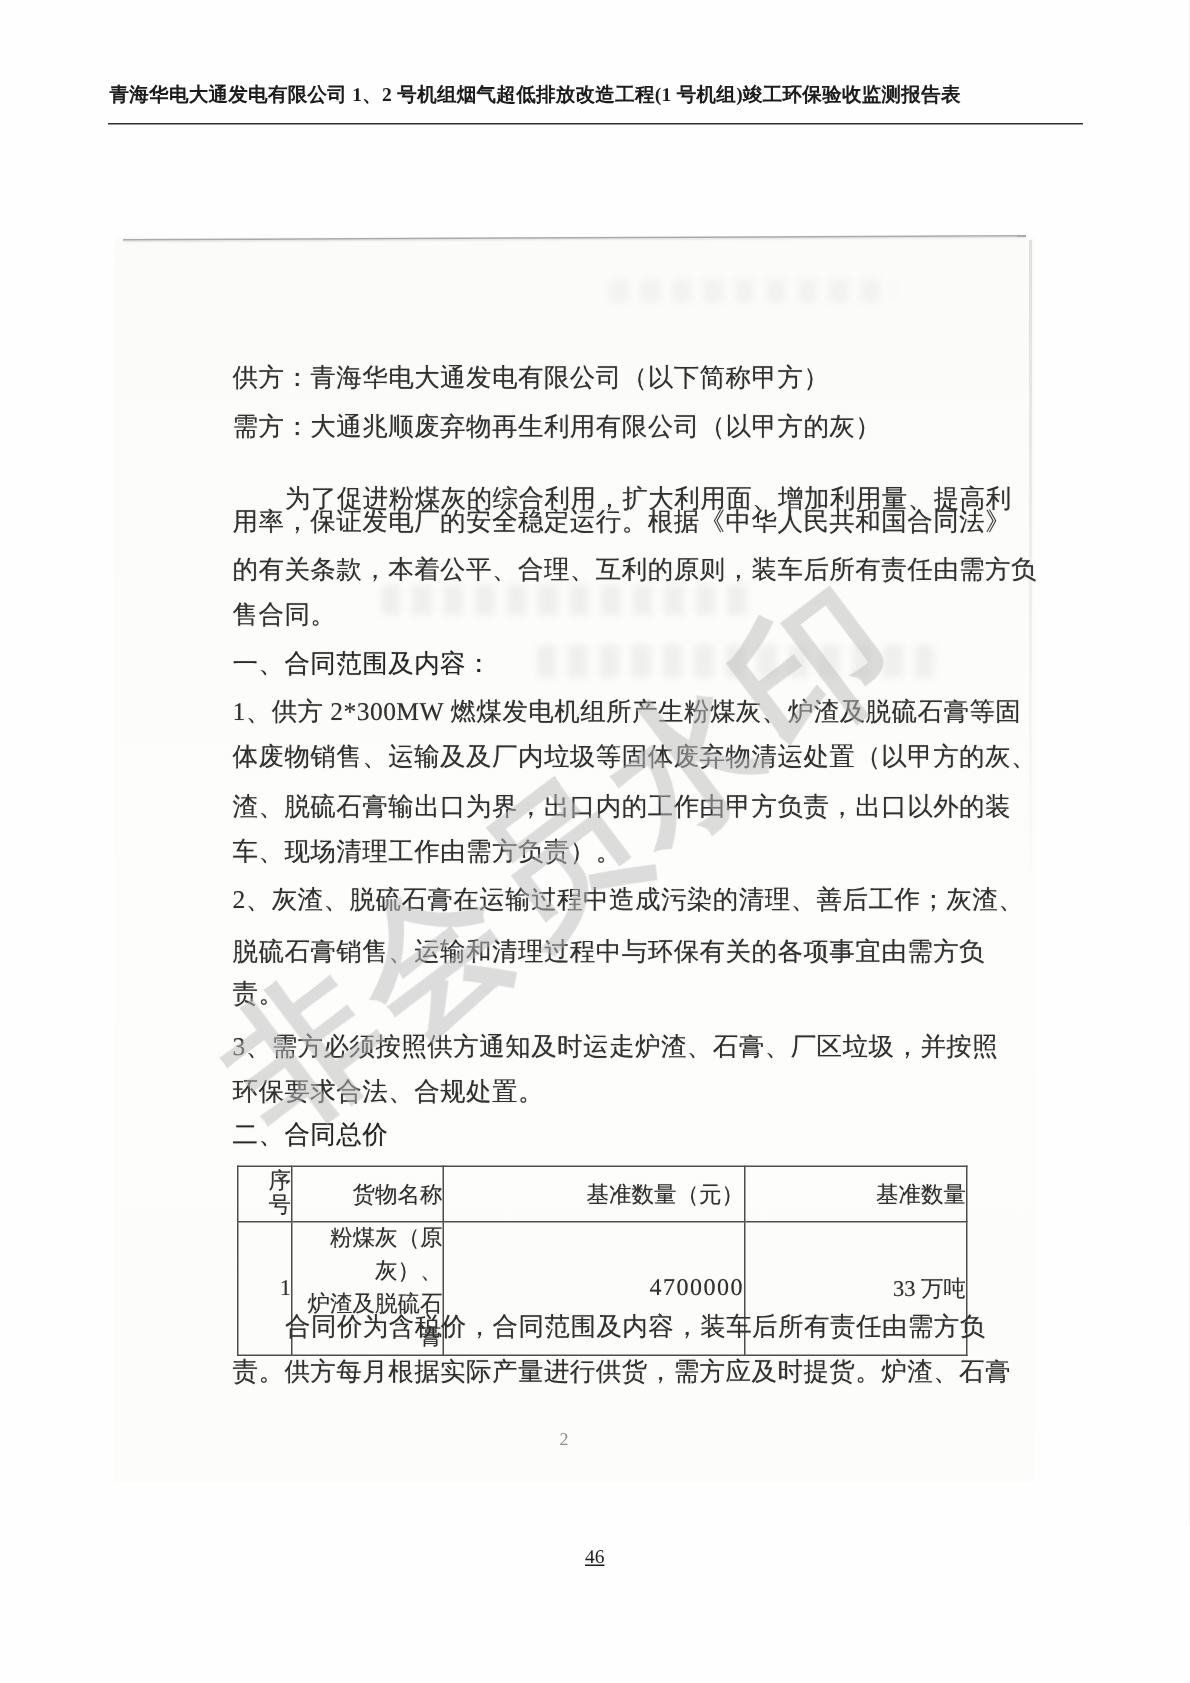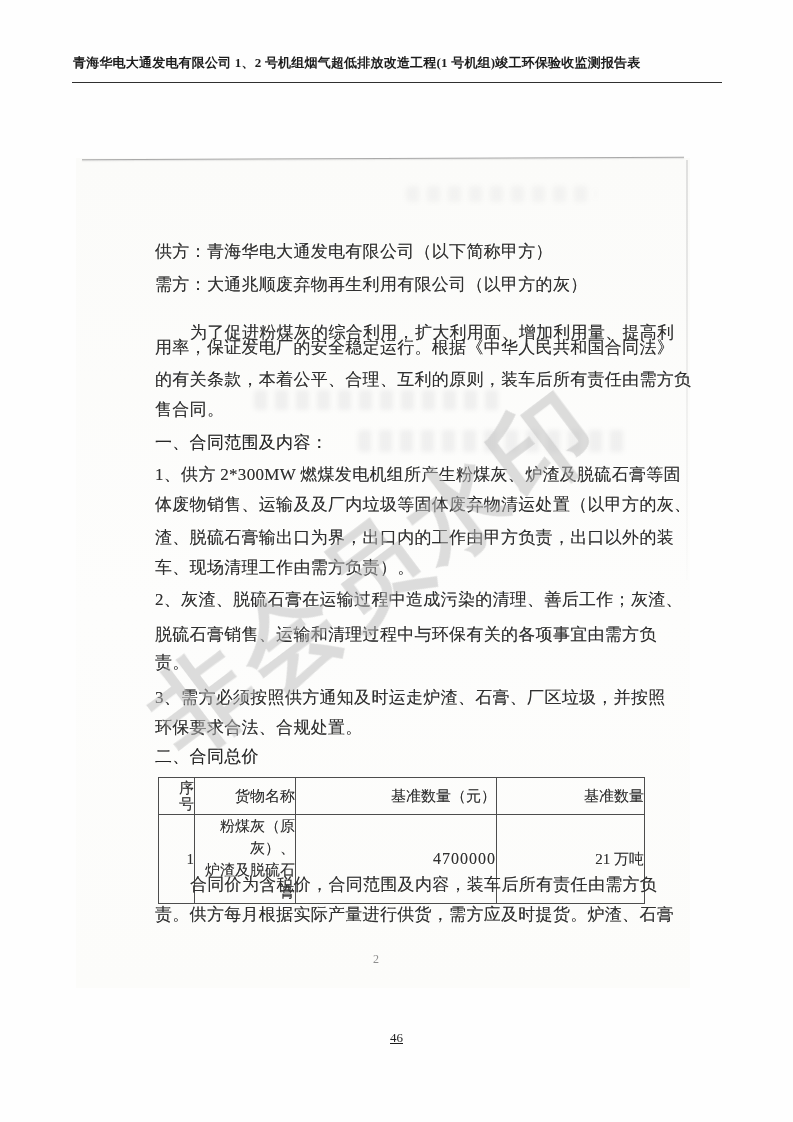--- a/index.html
+++ b/index.html
@@ -192,21 +192,21 @@
         <th class="col-price">基准数量（元）</th>
         <th class="col-qty">基准数量</th>
       </tr>
       <tr class="data">
         <td>1</td>
         <td class="goods-cell">
           <div>粉煤灰（原灰）、</div>
           <div>炉渣及脱硫石膏</div>
         </td>
         <td class="price-cell">4700000</td>
-        <td>21 万吨</td>
+        <td>33 万吨</td>
       </tr>
     </tbody>
       </table>
 
     <div class="scan-line indent" style="top:714px">合同价为含税价，合同范围及内容，装车后所有责任由需方负</div>
     <div class="scan-line" style="top:744px">责。供方每月根据实际产量进行供货，需方应及时提货。炉渣、石膏</div>
 
     <div class="scan-pageno">2</div>
 
     <div class="watermark">非会员水印</div>

